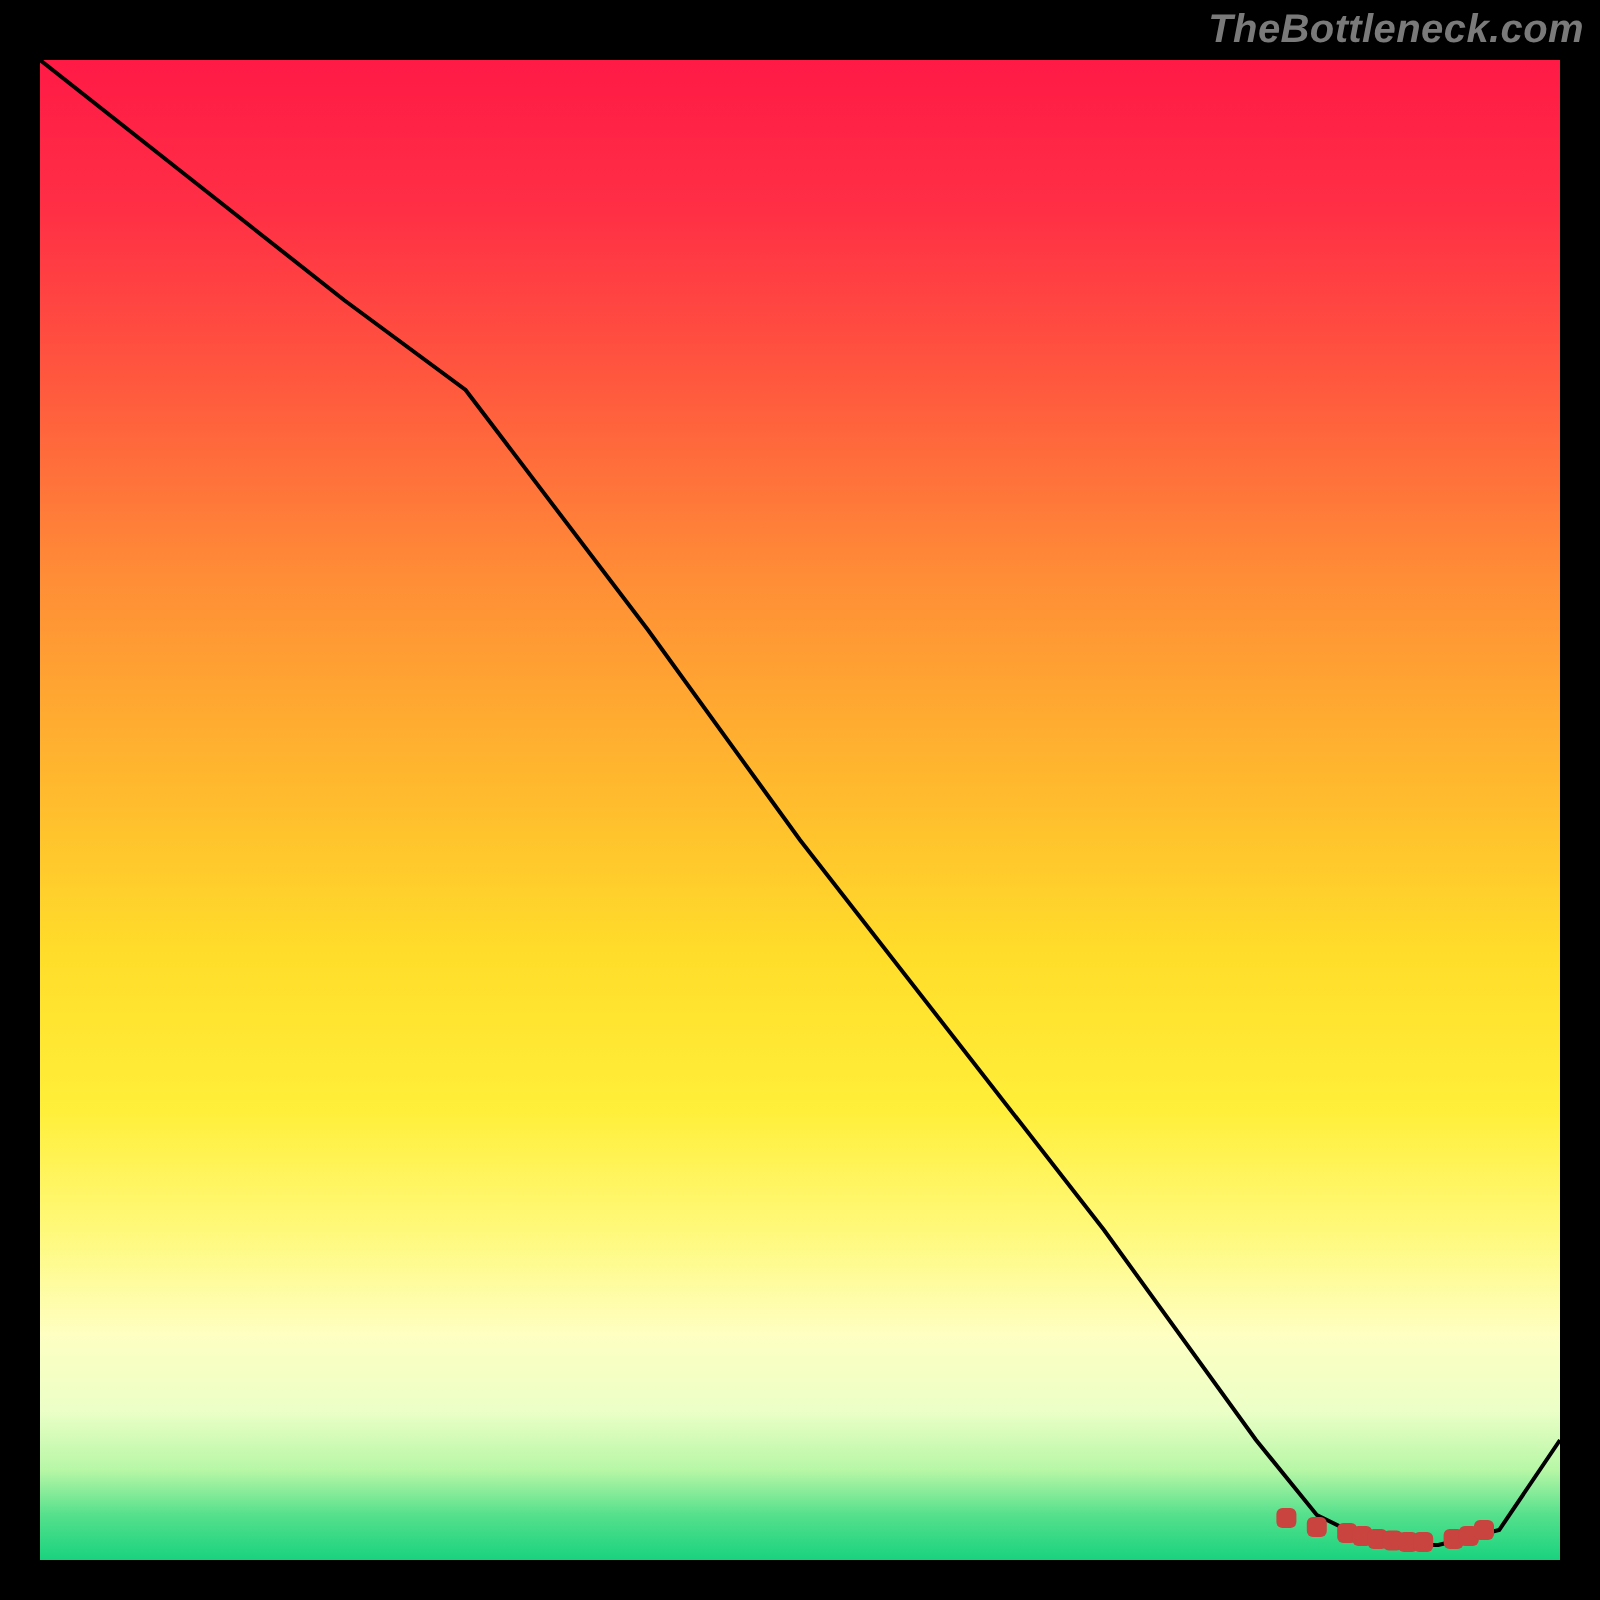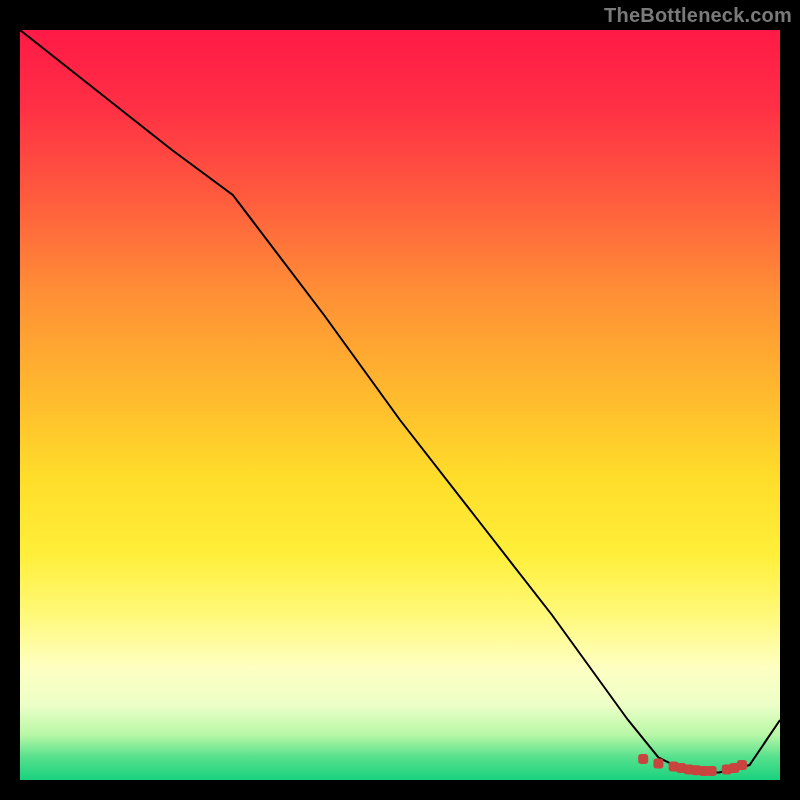--- a/index.html
+++ b/index.html
@@ -9,20 +9,21 @@
     height: 800px;
     background: #000;
     font-family: Arial, Helvetica, sans-serif;
     overflow: hidden;
   }
   .stage {
     position: relative;
     width: 800px;
     height: 672px;
     background: #000;
+    font-style: italic;
   }
   .watermark {
     position: absolute;
     top: 4px;
     right: 8px;
     color: #7a7a7a;
     font-size: 20px;
     font-weight: 600;
     letter-spacing: 0.2px;
     pointer-events: none;

